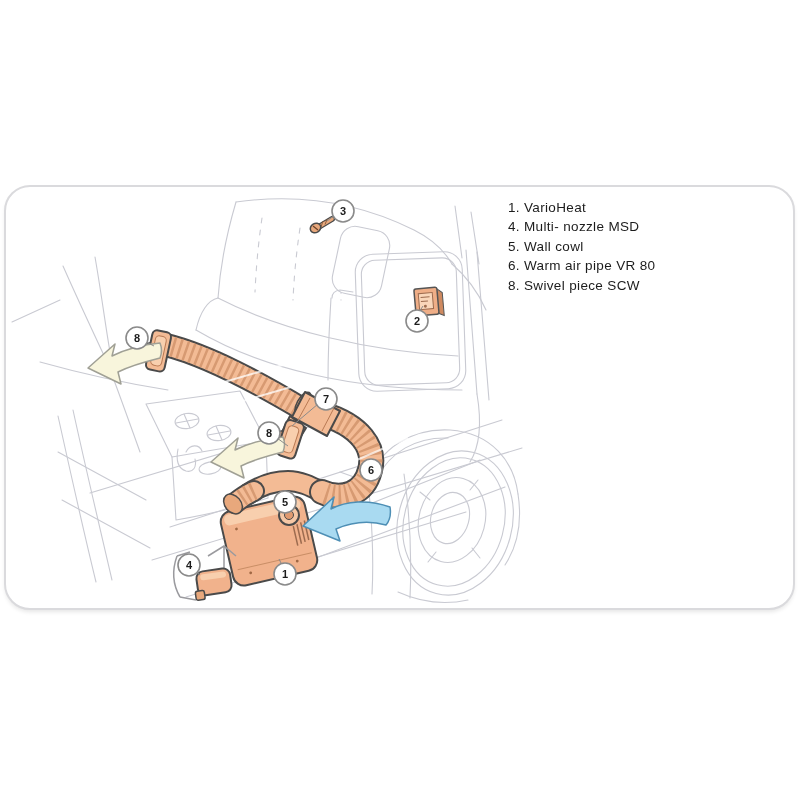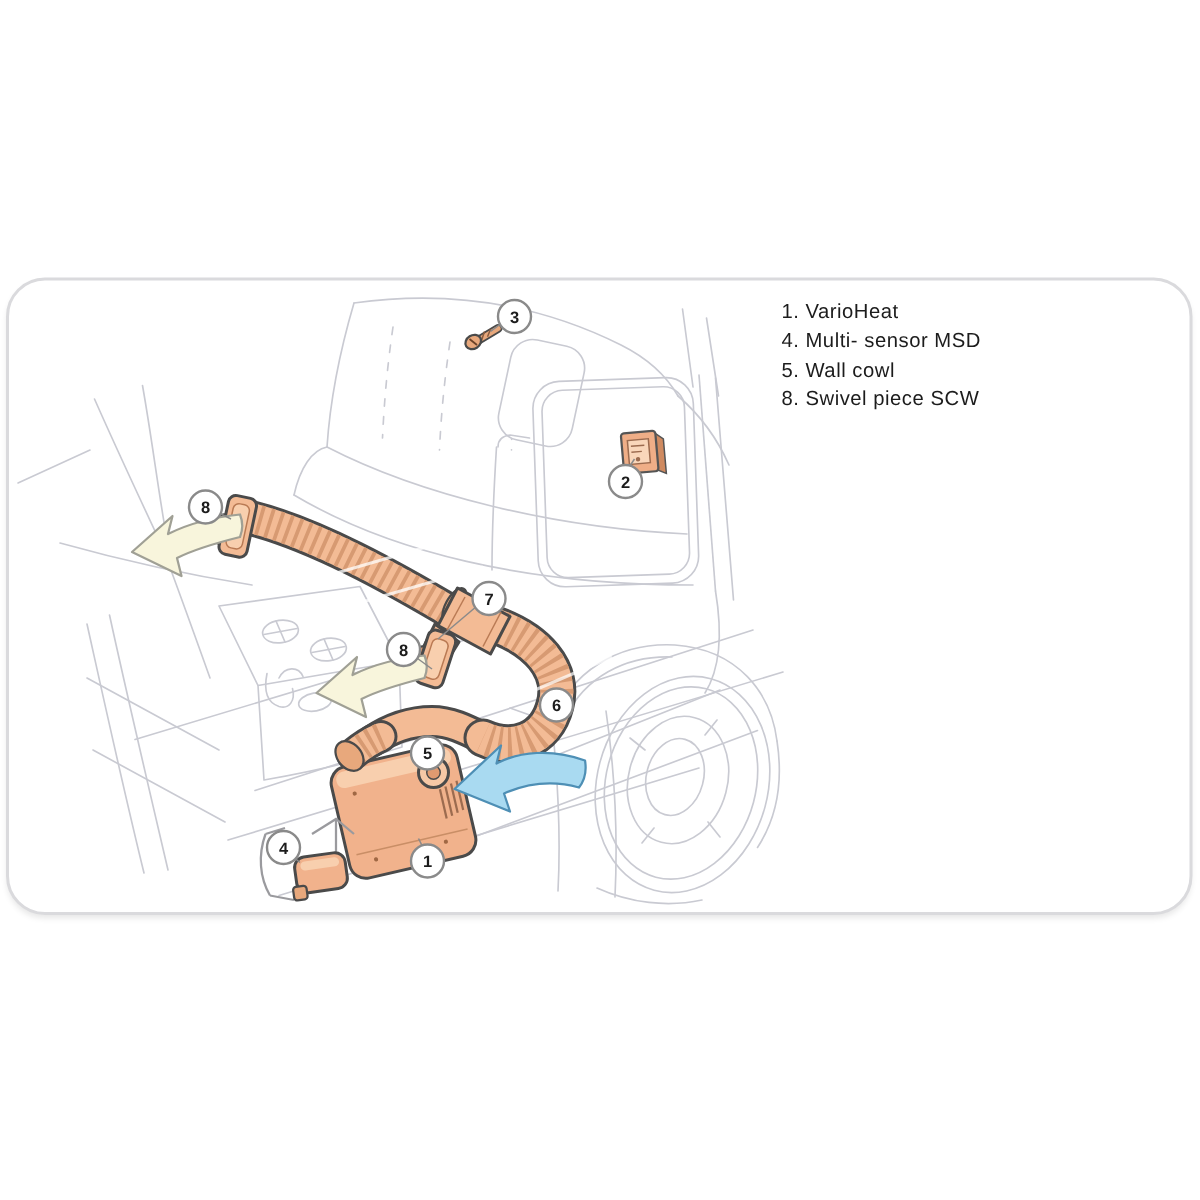--- a/index.html
+++ b/index.html
@@ -3,37 +3,38 @@
 <meta charset="utf-8">
 <style>
   html,body{margin:0;padding:0;background:#fff;}
   body{width:800px;height:800px;position:relative;font-family:"Liberation Sans",sans-serif;overflow:hidden;}
   .card{
     position:absolute;left:4px;top:185px;width:787px;height:421px;
     background:#fff;border:2px solid #dadadd;border-radius:26px;
     box-shadow:0 3px 4px -1px rgba(0,0,0,.10);
   }
   .legend{
-    position:absolute;left:521px;top:198px;
+    position:absolute;left:508px;top:198px;
     font-size:13.5px;line-height:19.4px;color:#1c1c1c;letter-spacing:.35px;
     white-space:nowrap;
   }
   .legend-row span{display:inline;}
   .legend-row .num{margin-right:4px;}
   svg.scene{position:absolute;left:0;top:0;}
 </style>
 </head>
 <body>
 
 <div class="card"></div>
 
 <div class="legend">
   <div class="legend-row"><span class="num">1.</span><span>VarioHeat</span></div>
-  <div class="legend-row"><span class="num">4.</span><span>Multi- sensor MSD</span></div>
+  <div class="legend-row"><span class="num">4.</span><span>Multi- nozzle MSD</span></div>
   <div class="legend-row"><span class="num">5.</span><span>Wall cowl</span></div>
+  <div class="legend-row"><span class="num">6.</span><span>Warm air pipe VR 80</span></div>
   <div class="legend-row"><span class="num">8.</span><span>Swivel piece SCW</span></div>
 </div>
 
 <svg class="scene" width="800" height="800" viewBox="0 0 800 800">
 
   <g stroke="#c9cad2" stroke-width="1.1" fill="none" stroke-linecap="round" stroke-linejoin="round">
 
     <path d="M63,266 C78,300 93,332 108,364 C120,396 130,424 140,452"></path>
     <path d="M95,257 C101,291 105,323 110,352"></path>
     <path d="M12,322 L60,300"></path>

